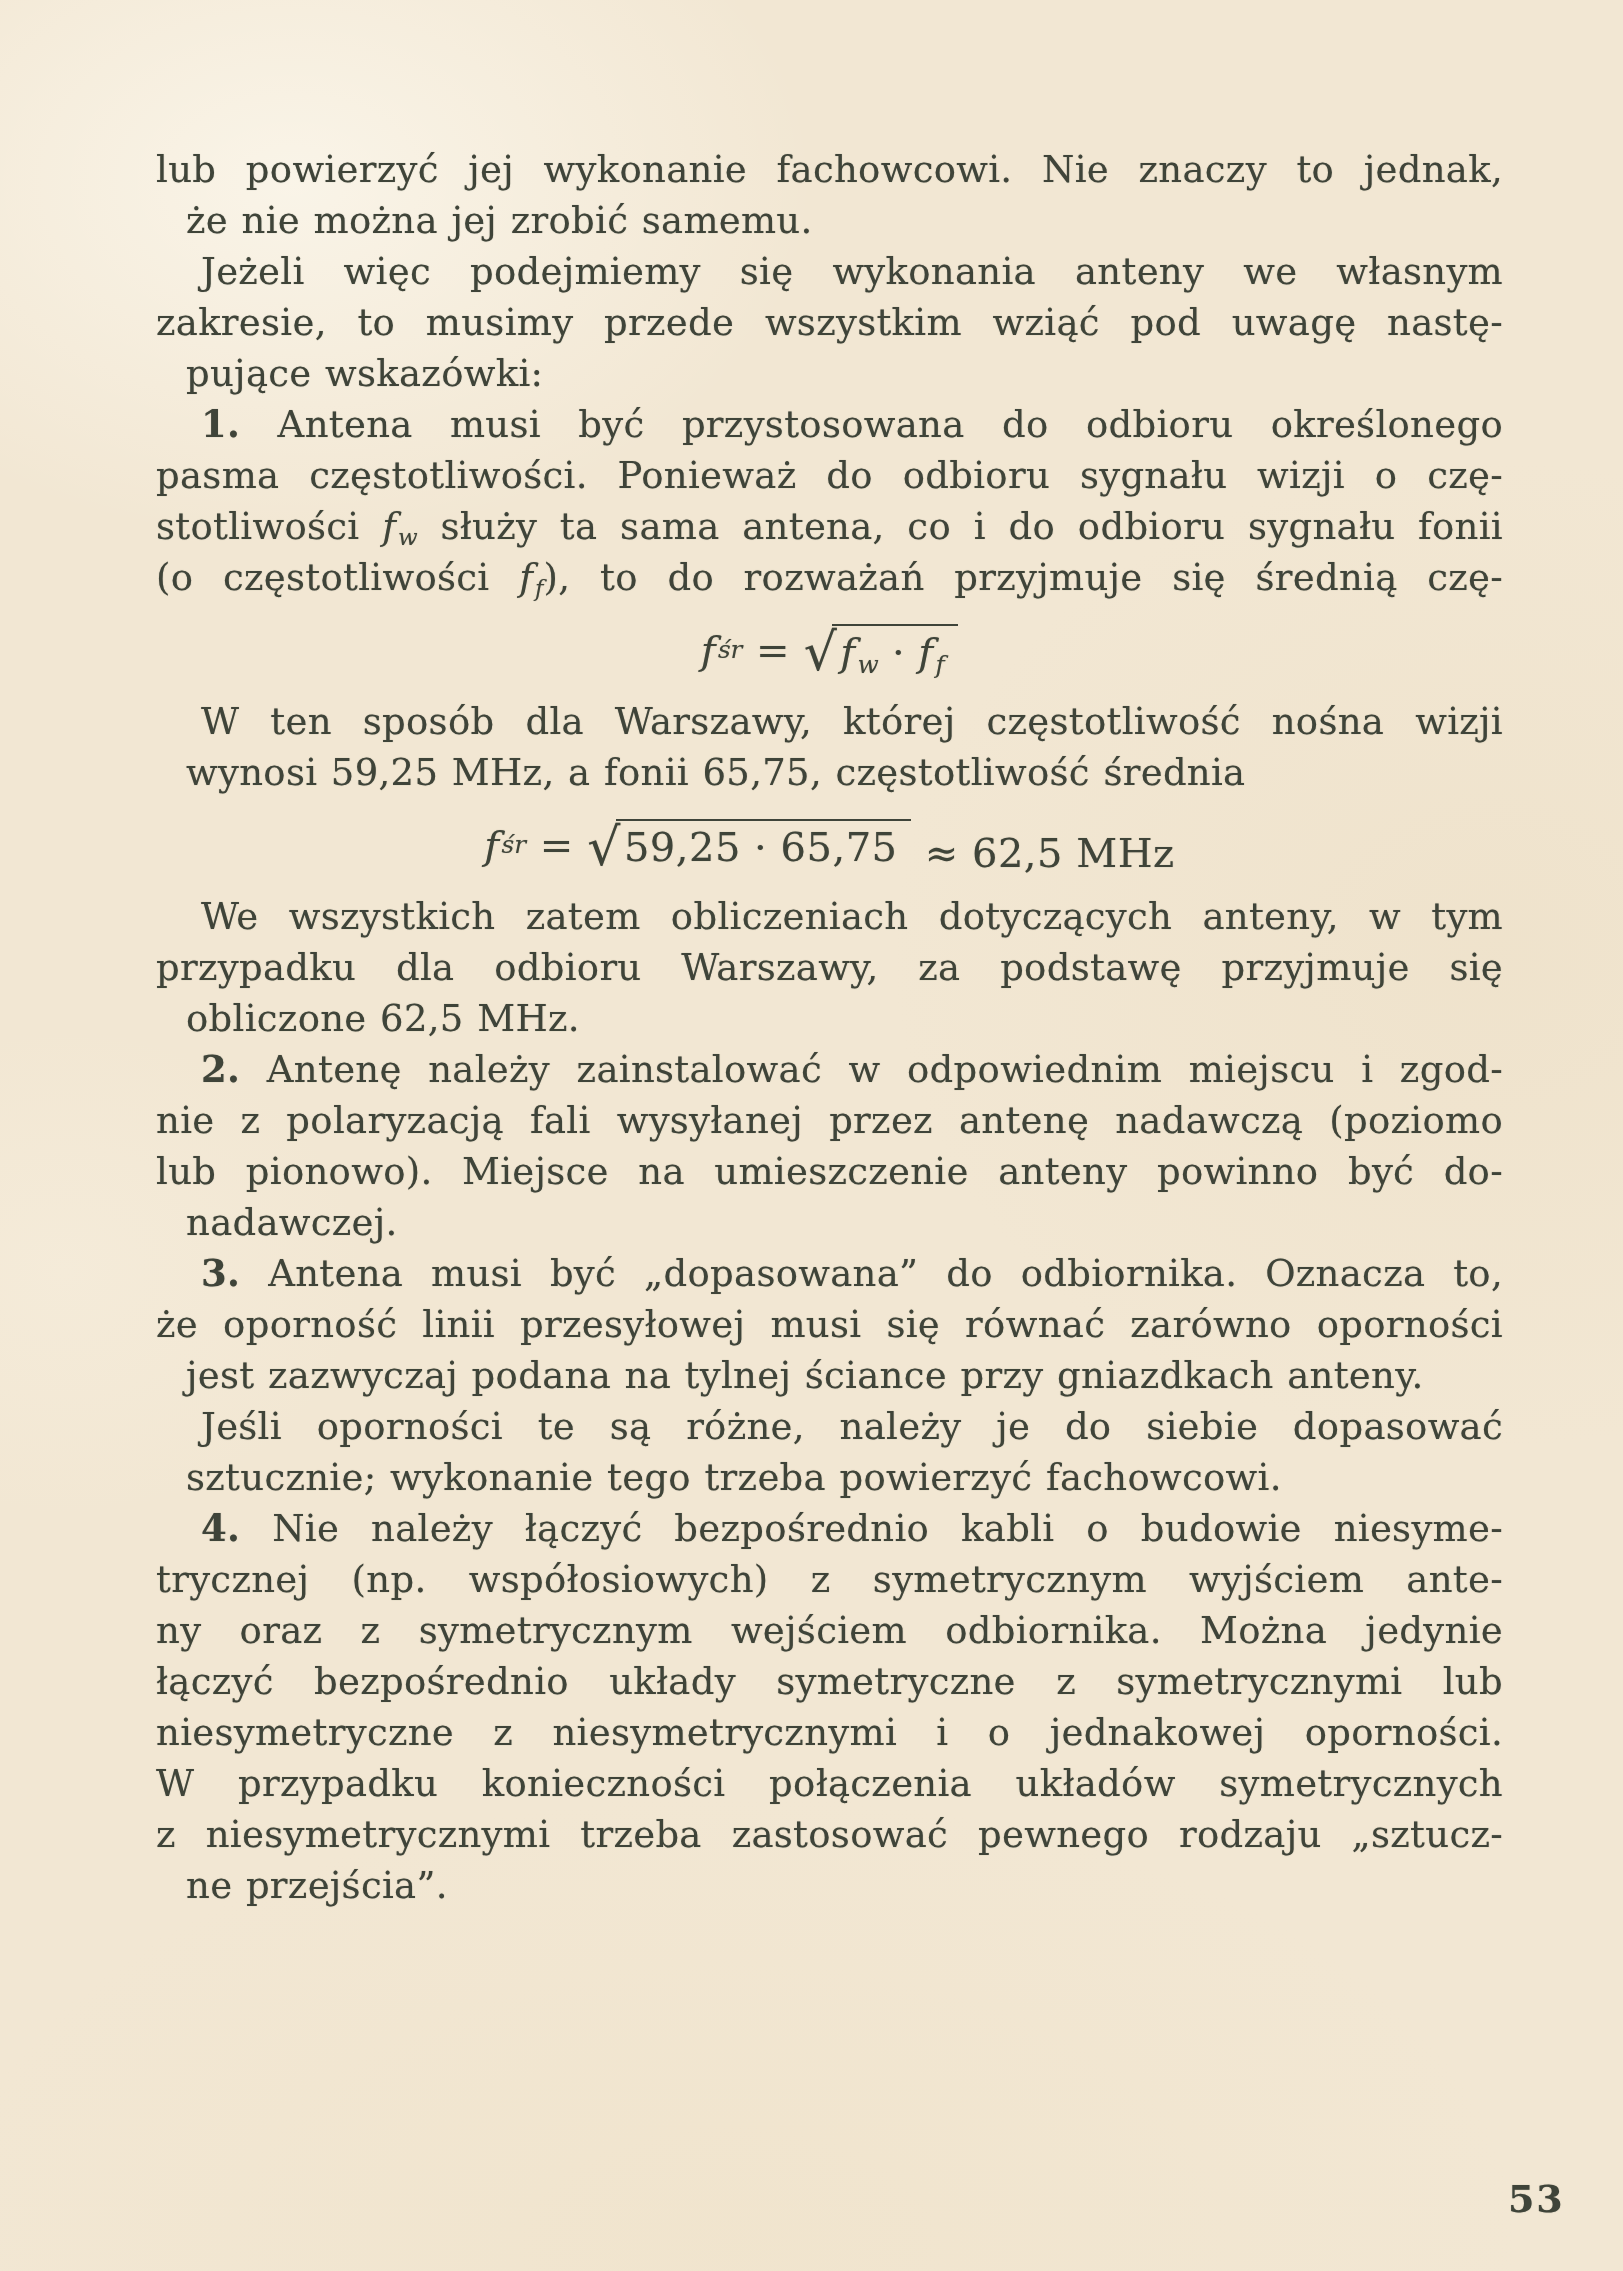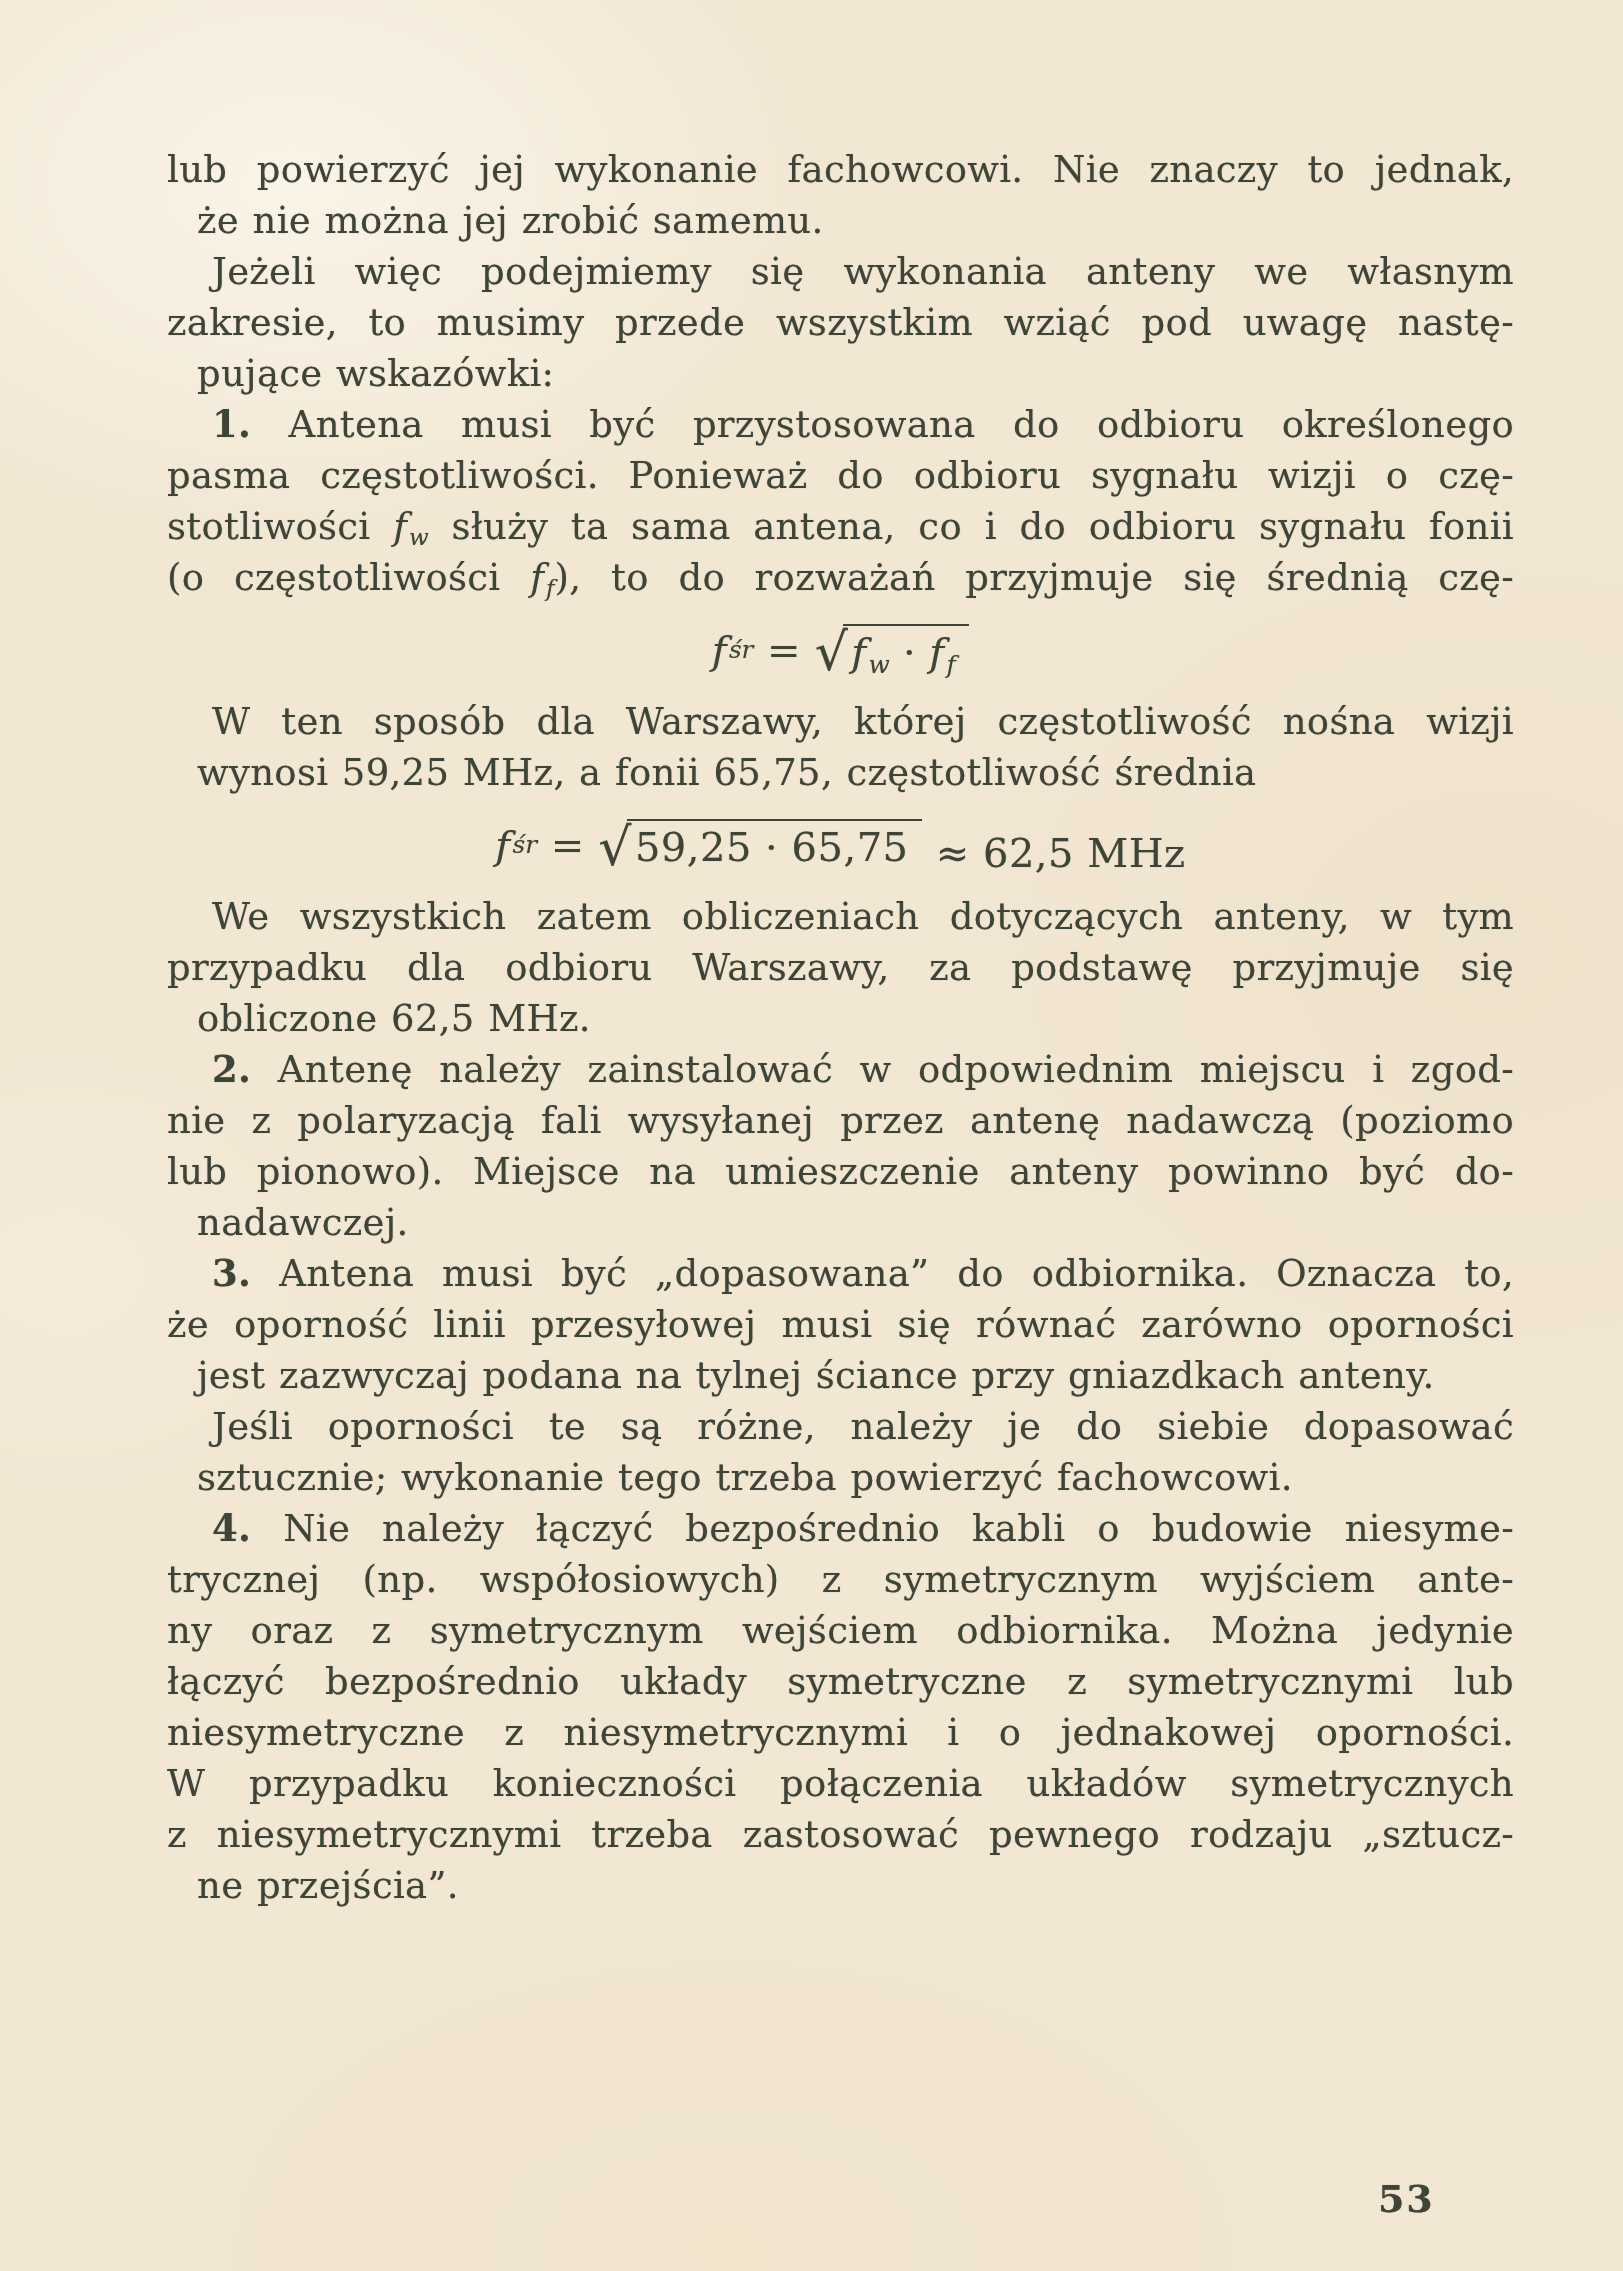--- a/index.html
+++ b/index.html
@@ -8,21 +8,21 @@
     position: relative; overflow: hidden;
     background-color: #f2e7d3;
     background-image:
       radial-gradient(ellipse 873px 602px at 18% 8%,  rgba(255,253,246,.60), transparent 60%),
       radial-gradient(ellipse 970px 796px at 92% 42%, rgba(235,221,195,.45), transparent 62%),
       radial-gradient(ellipse 1213px 699px at 45% 99%, rgba(239,226,201,.55), transparent 65%),
       radial-gradient(ellipse 505px 408px at 4% 56%,  rgba(247,239,223,.50), transparent 60%);
     font-family: "DejaVu Serif", "Liberation Serif", serif;
     color: #3f4439;
   }
-  .text-column { position: absolute; left: 167px; top: 144px; width: 1347px; }
+  .text-column { position: absolute; left: 156px; top: 144px; width: 1347px; }
   .line {
     font-size: 37px; line-height: 51px; height: 51px;
     white-space: nowrap;
     text-align: justify; text-align-last: justify;
     letter-spacing: 0.3px; word-spacing: 1.5px;
     text-shadow: 0 0 1px rgba(62,67,56,.45);
   }
   .line.last { text-align-last: left; margin-left: 30px; }
   .line.indent { padding-left: 45px; }
   .line b { font-weight: bold; }
@@ -38,21 +38,21 @@
   .f-eq { padding: 0 13.6px; }
   .rad-sign { font-size: 1.3em; line-height: 1; position: relative; top: 2.9px; }
   .radicand {
     display: inline-block;
     border-top: 2.9px solid #3f4439;
     padding: 3.9px 13.6px 0 7.8px; margin-left: -4.9px;
     line-height: 1.15;
   }
   .f-suffix { padding-left: 13.6px; margin-top: 16px; }
   .page-number {
-    position: absolute; left: 1378px; top: 2176px;
+    position: absolute; left: 1508px; top: 2176px;
     font-size: 38px; font-weight: bold; letter-spacing: 1.9px;
     text-shadow: 0 0 1px rgba(62,67,56,.45);
   }
 </style>
 </head>
 <body>
 
 <div class="text-column">
     <div class="line">lub powierzyć jej wykonanie fachowcowi. Nie znaczy to jednak,</div>
     <div class="line last">że nie można jej zrobić samemu.</div>

